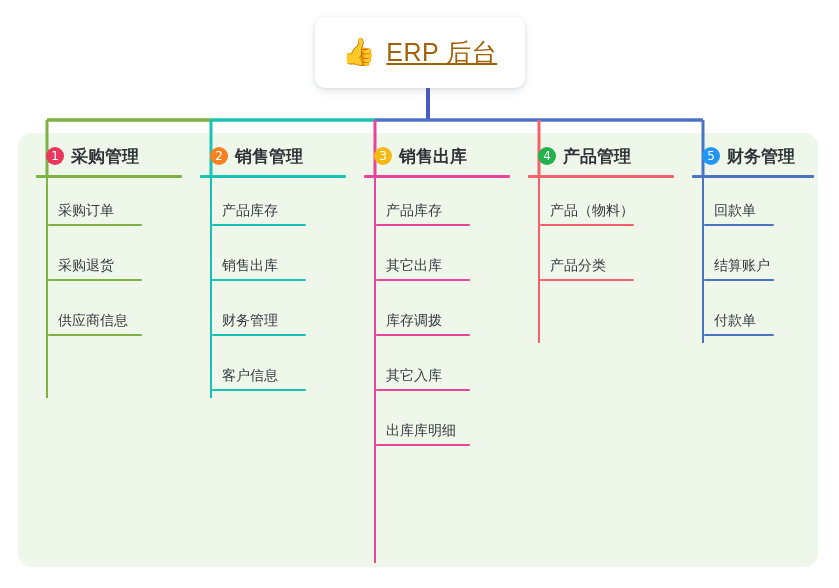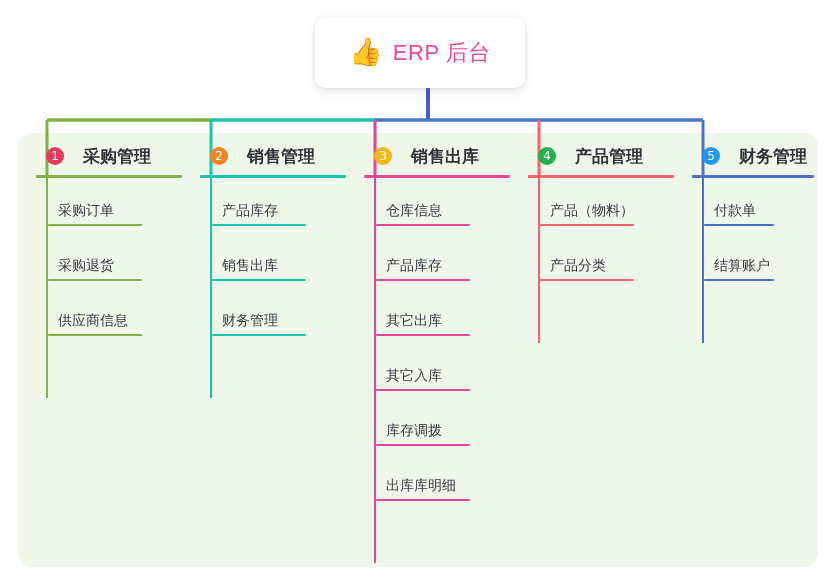--- a/index.html
+++ b/index.html
@@ -27,24 +27,25 @@
     left:315px;top:17px;
     width:210px;height:71px;
     background:#ffffff;
     border-radius:10px;
     box-shadow:0 3px 10px rgba(90,100,120,0.16), 0 1px 3px rgba(90,100,120,0.10);
     display:flex;align-items:center;justify-content:center;
     gap:10px;
   }
   .root-emoji{font-size:27px;line-height:1;}
   .root-title{
-    font-size:22px;
-    color:#ec4899;
+    font-size:25px;
+    color:#a16207;
     letter-spacing:0.5px;
     white-space:nowrap;
+    text-decoration:underline;
   }
 
   
   svg.wires{position:absolute;left:0;top:0;width:839px;height:588px;pointer-events:none;}
 
   
   .branch{position:absolute;top:144px;}
   .branch-head{
     display:flex;align-items:center;gap:7px;
     height:24px;
@@ -52,21 +53,21 @@
     white-space:nowrap;
   }
   .badge{
     width:18px;height:18px;border-radius:50%;
     color:#ffffff;font-size:12px;
     display:flex;align-items:center;justify-content:center;
     flex:0 0 auto;
     font-family:"DejaVu Sans",sans-serif;
   }
   .branch-title{
-    font-size:17px;color:#2f3338;font-weight:bold;margin-left:12px;
+    font-size:17px;color:#2f3338;font-weight:bold;
   }
   .head-rule{
     height:3px;border-radius:1px;margin-top:7px;
   }
 
   
   .leaves{position:relative;margin-top:0;text-align:center;}
   .leaf{
     position:relative;
     height:55px;
@@ -151,48 +152,48 @@
             <div class="leaf-rule" style="background: rgb(24, 195, 176); width: 94px;"></div>
           </div>
           <div class="leaf">
             <div class="leaf-label">销售出库</div>
             <div class="leaf-rule" style="background: rgb(24, 195, 176); width: 94px;"></div>
           </div>
           <div class="leaf">
             <div class="leaf-label">财务管理</div>
             <div class="leaf-rule" style="background: rgb(24, 195, 176); width: 94px;"></div>
           </div>
+          <div class="leaf">
+            <div class="leaf-label">客户信息</div>
+            <div class="leaf-rule" style="background: rgb(24, 195, 176); width: 94px;"></div>
+          </div>
         </div>
       </div>
       <div class="branch" style="left: 364px; width: 150px;">
         <div class="branch-head">
           <span class="badge" style="background: rgb(245, 185, 20);">3</span>
           <span class="branch-title">销售出库</span>
         </div>
         <div class="head-rule" style="background: rgb(232, 68, 154); width: 146px;"></div>
         <div class="leaves">
           <div class="spine" style="background: rgb(232, 68, 154); height: 385px;"></div>
           <div class="leaf">
-            <div class="leaf-label">仓库信息</div>
-            <div class="leaf-rule" style="background: rgb(232, 68, 154); width: 94px;"></div>
-          </div>
-          <div class="leaf">
             <div class="leaf-label">产品库存</div>
             <div class="leaf-rule" style="background: rgb(232, 68, 154); width: 94px;"></div>
           </div>
           <div class="leaf">
             <div class="leaf-label">其它出库</div>
             <div class="leaf-rule" style="background: rgb(232, 68, 154); width: 94px;"></div>
           </div>
           <div class="leaf">
+            <div class="leaf-label">库存调拨</div>
+            <div class="leaf-rule" style="background: rgb(232, 68, 154); width: 94px;"></div>
+          </div>
+          <div class="leaf">
             <div class="leaf-label">其它入库</div>
-            <div class="leaf-rule" style="background: rgb(232, 68, 154); width: 94px;"></div>
-          </div>
-          <div class="leaf">
-            <div class="leaf-label">库存调拨</div>
             <div class="leaf-rule" style="background: rgb(232, 68, 154); width: 94px;"></div>
           </div>
           <div class="leaf">
             <div class="leaf-label">出库库明细</div>
             <div class="leaf-rule" style="background: rgb(232, 68, 154); width: 94px;"></div>
           </div>
         </div>
       </div>
       <div class="branch" style="left: 528px; width: 150px;">
         <div class="branch-head">
@@ -214,24 +215,28 @@
       </div>
       <div class="branch" style="left: 692px; width: 126px;">
         <div class="branch-head">
           <span class="badge" style="background: rgb(33, 150, 243);">5</span>
           <span class="branch-title">财务管理</span>
         </div>
         <div class="head-rule" style="background: rgb(74, 115, 196); width: 122px;"></div>
         <div class="leaves">
           <div class="spine" style="background: rgb(74, 115, 196); height: 165px;"></div>
           <div class="leaf">
+            <div class="leaf-label">回款单</div>
+            <div class="leaf-rule" style="background: rgb(74, 115, 196); width: 70px;"></div>
+          </div>
+          <div class="leaf">
+            <div class="leaf-label">结算账户</div>
+            <div class="leaf-rule" style="background: rgb(74, 115, 196); width: 70px;"></div>
+          </div>
+          <div class="leaf">
             <div class="leaf-label">付款单</div>
             <div class="leaf-rule" style="background: rgb(74, 115, 196); width: 70px;"></div>
           </div>
-          <div class="leaf">
-            <div class="leaf-label">结算账户</div>
-            <div class="leaf-rule" style="background: rgb(74, 115, 196); width: 70px;"></div>
-          </div>
         </div>
       </div>
     </div>
 
 </div>
 
 </body></html>

